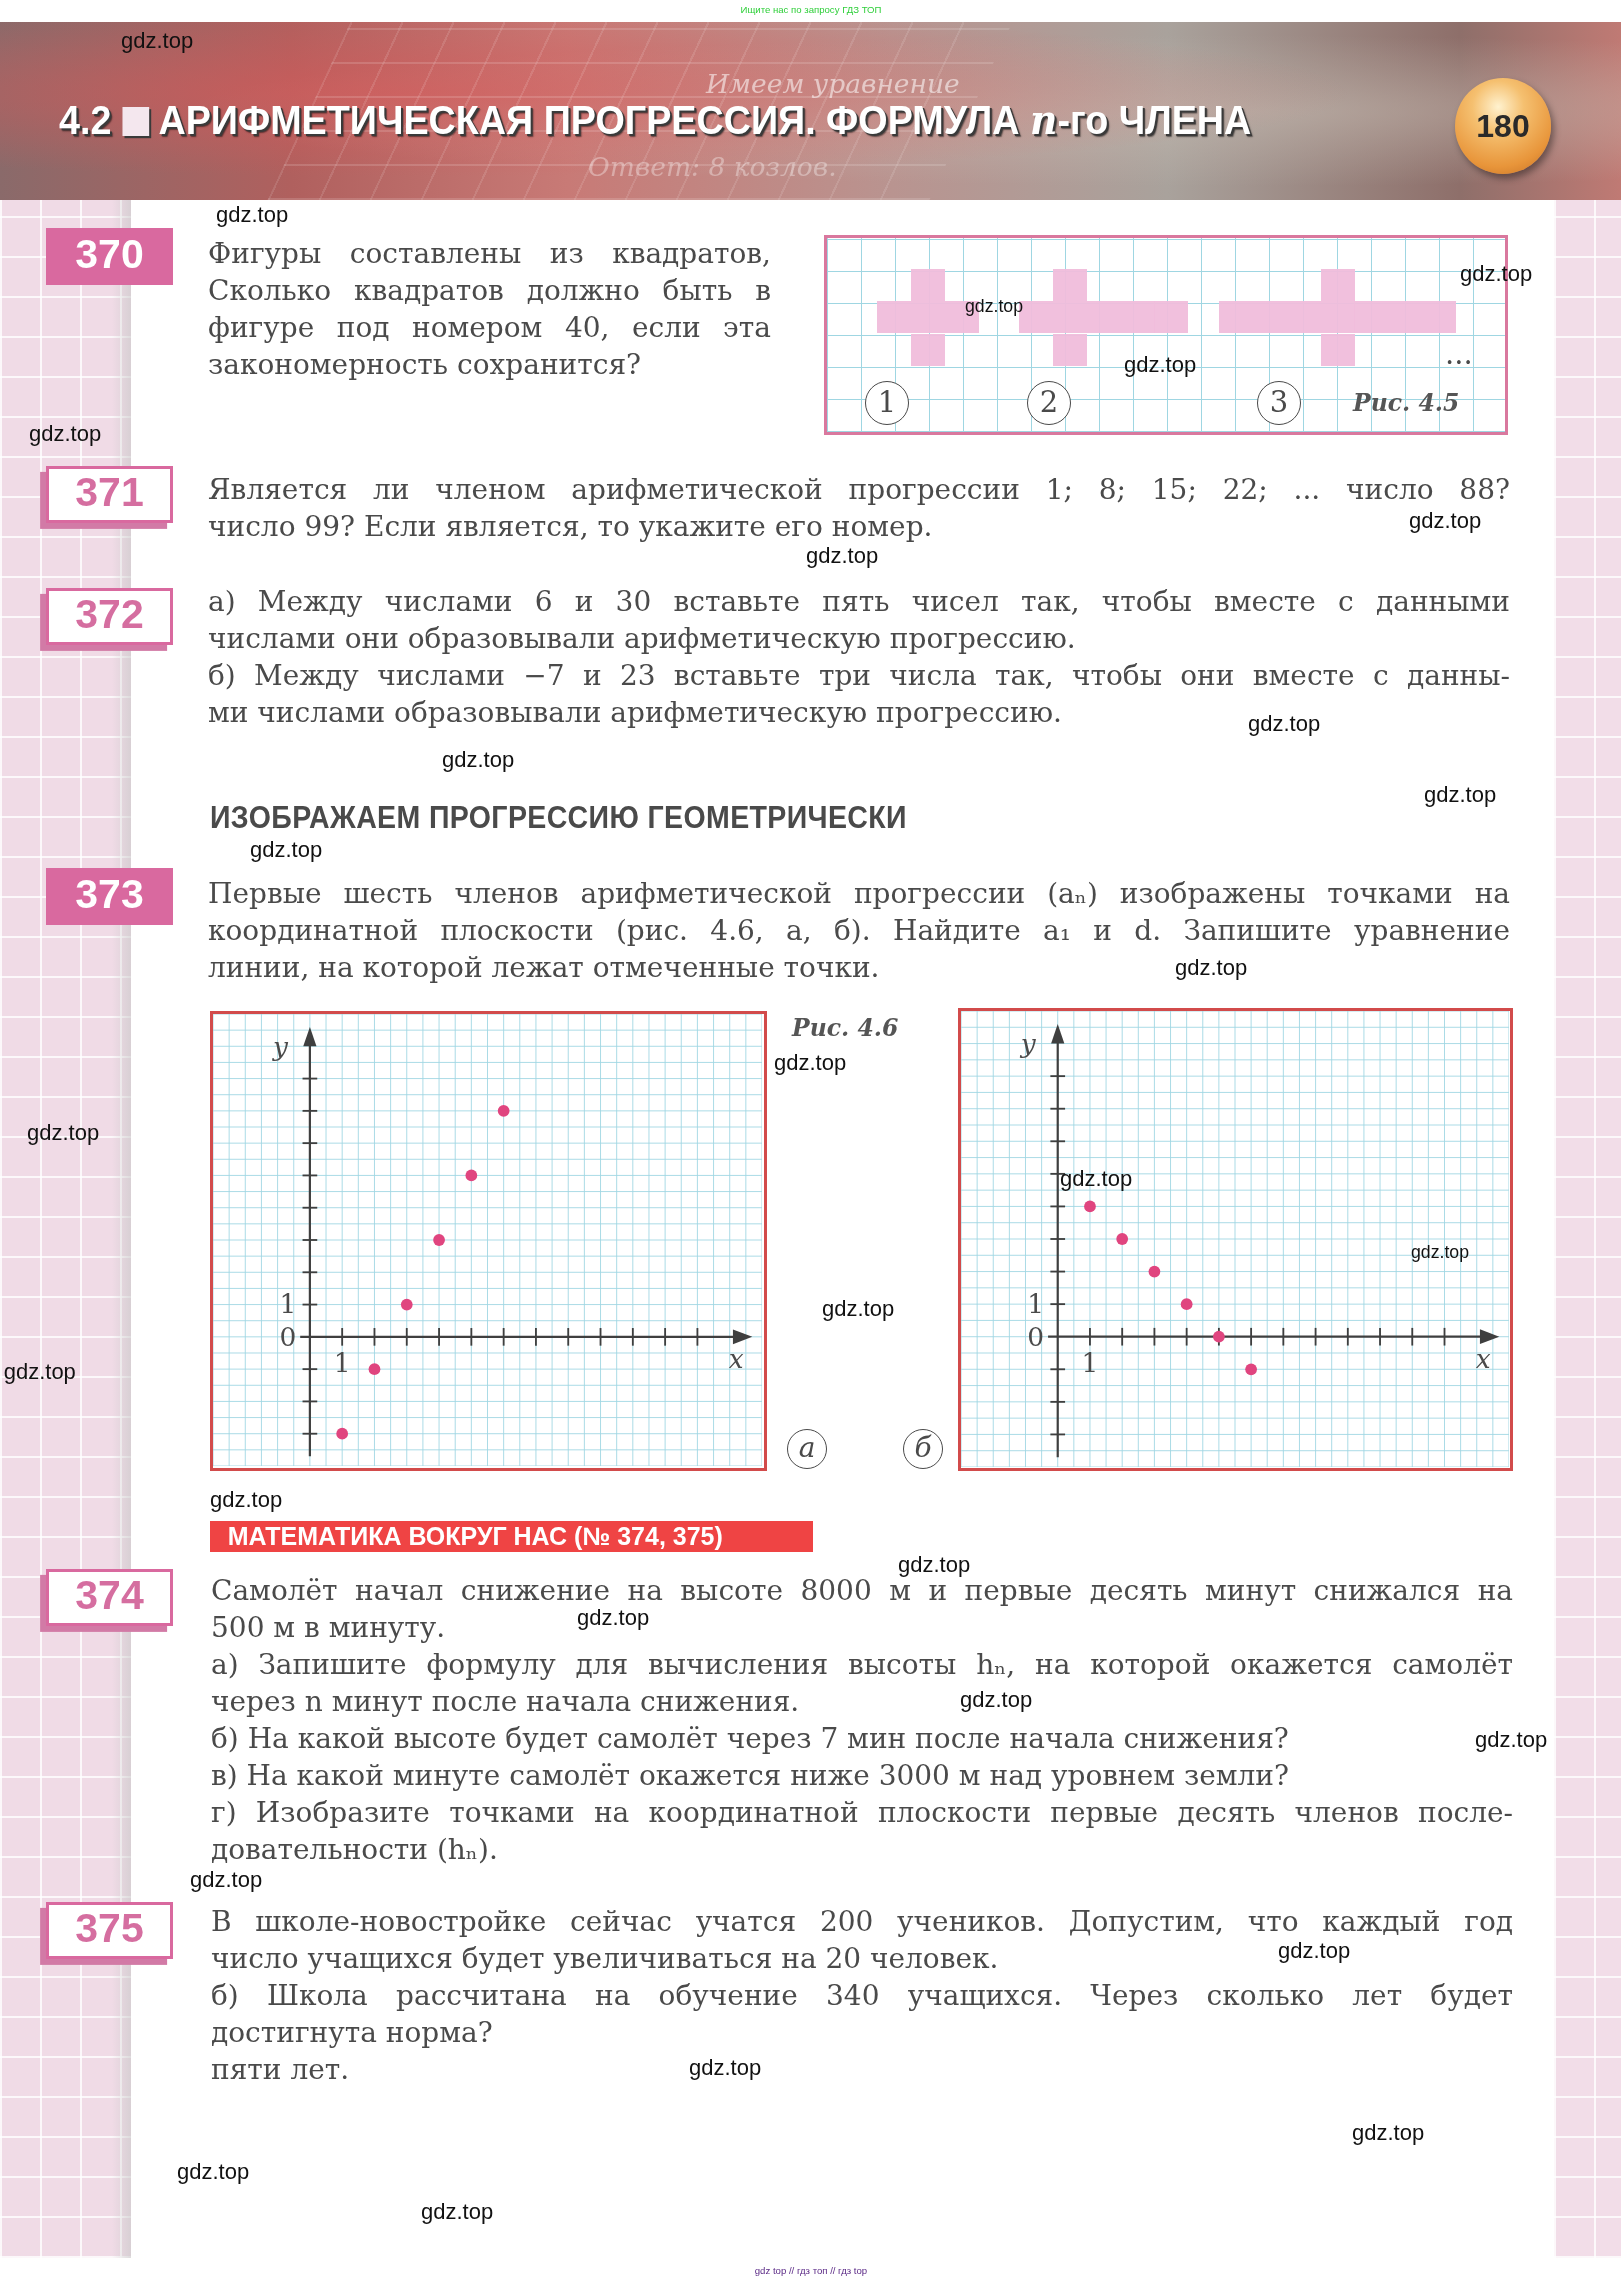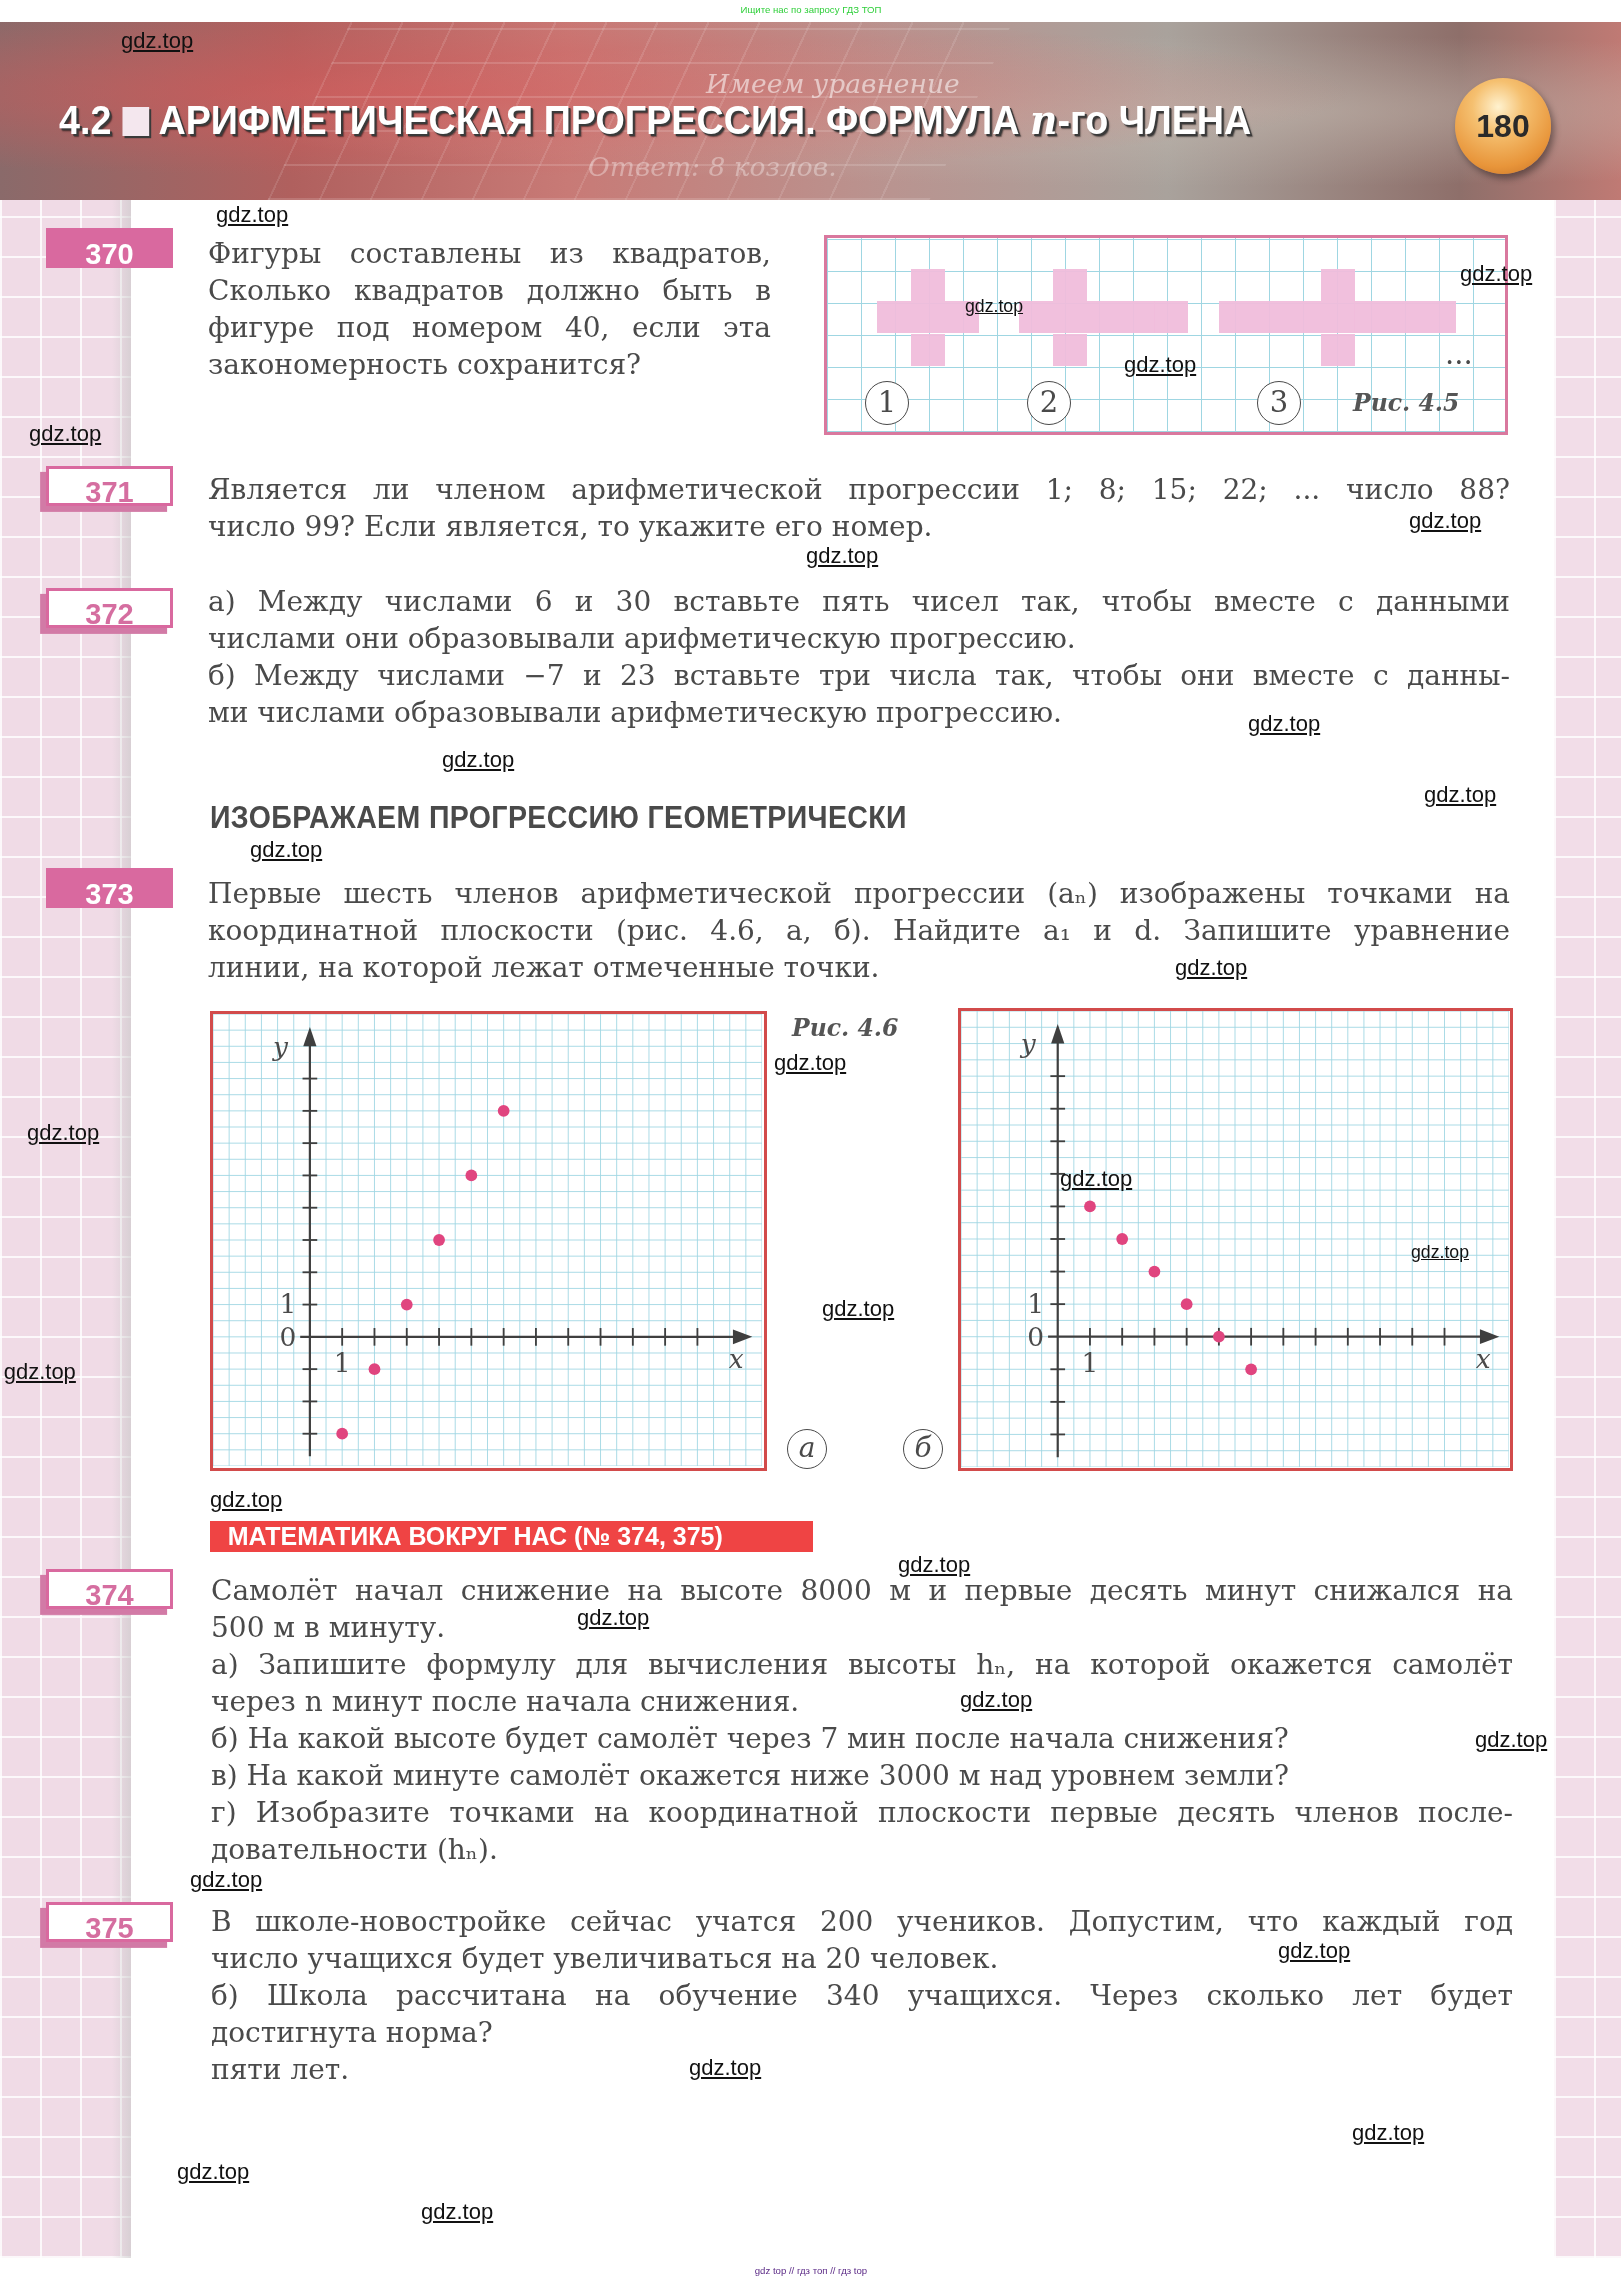--- a/index.html
+++ b/index.html
@@ -44,22 +44,22 @@
       repeating-linear-gradient(90deg, rgba(255,255,255,0.8) 0 2.2px, rgba(0,0,0,0) 2.2px 40px); }
   .leftmargin::after { content: ""; position: absolute; right: 0; top: 0; width: 19px; height: 100%;
     background: linear-gradient(90deg, rgba(255,255,255,0), rgba(200,200,200,0.6)); }
   .rightmargin { position: absolute; left: 1554px; top: 200px; width: 68px; height: 2058px;
     background-color: #f2dde8;
     background-image:
       repeating-linear-gradient(0deg, rgba(255,255,255,0.8) 0 2.2px, rgba(0,0,0,0) 2.2px 40px),
       repeating-linear-gradient(90deg, rgba(255,255,255,0.8) 0 2.2px, rgba(0,0,0,0) 2.2px 40px); }
   .panel { position: absolute; left: 131px; top: 200px; width: 1423px; height: 2058px; background: #fff; }
 
-  .badge { position: absolute; width: 127px; height: 40px; font-family: "Liberation Sans", sans-serif; font-weight: bold;
-    font-size: 29px; text-align: center; line-height: 53px; }
+  .badge { position: absolute; width: 127px; height: 57px; font-family: "Liberation Sans", sans-serif; font-weight: bold;
+    font-size: 41px; text-align: center; line-height: 53px; }
   .badge.filled { background: #d9699f; color: #ffffff; }
   .badge.outlined { background: #ffffff; color: #d56ea0; border: 3.7px solid #d9699f; box-shadow: -5.9px 5.9px 0 #d27aa6; line-height: 46px; }
 
   .text { position: absolute; font-family: "DejaVu Serif", serif; font-size: 28px; color: #4a4a4a; line-height: 37px;
     text-align: justify; text-align-last: justify; }
   .text .line { display: block; white-space: nowrap; text-align: justify; text-align-last: justify; }
   .text .line.last { text-align-last: left; }
 
   .section-heading { position: absolute; left: 210px; top: 800px; font-family: "Liberation Sans", sans-serif; font-weight: bold;
     font-size: 31px; color: #4a4a4a; letter-spacing: 0.4px; transform: scaleX(0.92); transform-origin: left center; white-space: nowrap; }
@@ -76,21 +76,21 @@
     text-align: center; line-height: 41px; font-family: "DejaVu Serif", serif; font-size: 29px; color: #4a4a4a; }
   .figcap { position: absolute; font-family: "DejaVu Serif", serif; font-style: italic; font-weight: bold; font-size: 23.5px; color: #555; }
   .figcap .hl { position: absolute; right: -16px; top: -4.4px; width: 77px; height: 32px; background: #f0c6dc; z-index: -1; }
   .dots { position: absolute; font-family: "DejaVu Serif", serif; font-size: 29px; color: #4a4a4a; }
 
   .chart { position: absolute; border: 3.7px solid #d24b4b; background: #fff; }
   .chart svg { position: absolute; left: 0; top: 0; }
   .subcap { position: absolute; width: 40px; height: 40px; border: 1.8px solid #4a4a4a; border-radius: 50%; text-align: center;
     line-height: 35px; font-family: "DejaVu Serif", serif; font-style: italic; font-size: 28px; color: #4a4a4a; background: #fff; }
 
-  .wm { position: absolute; font-family: "Liberation Sans", sans-serif; font-size: 22px; color: #111; white-space: nowrap; text-decoration: underline; }
+  .wm { position: absolute; font-family: "Liberation Sans", sans-serif; font-size: 22px; color: #111; white-space: nowrap; }
   .wm.small { font-size: 17.7px; }
 </style>
 </head>
 <body>
 
 <div class="topline">Ищите нас по запросу ГДЗ ТОП</div>
 
 <div class="header">
   <div class="bricks"></div>
   <div class="script">Имеем уравнение</div>

